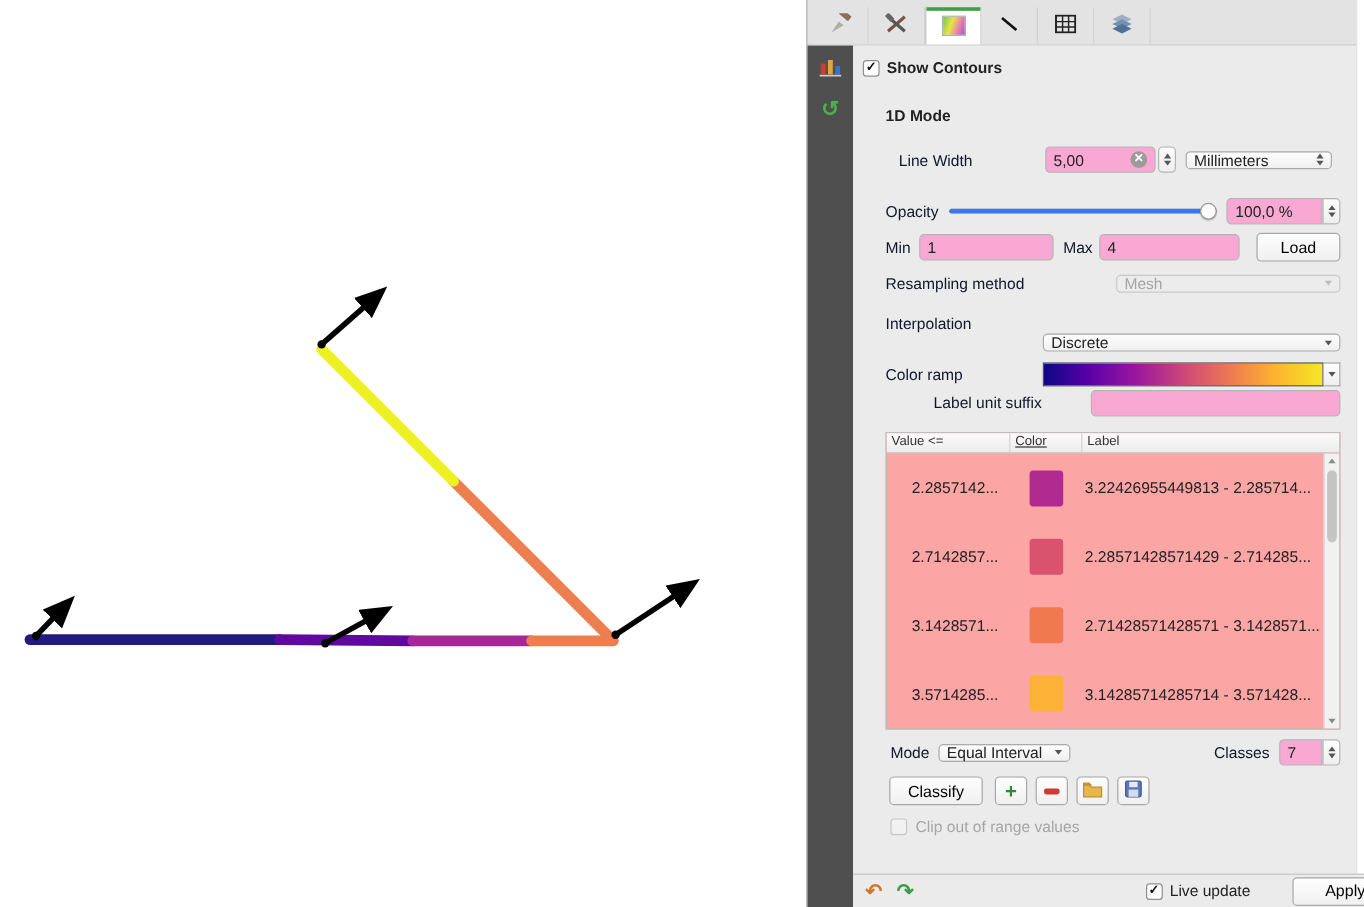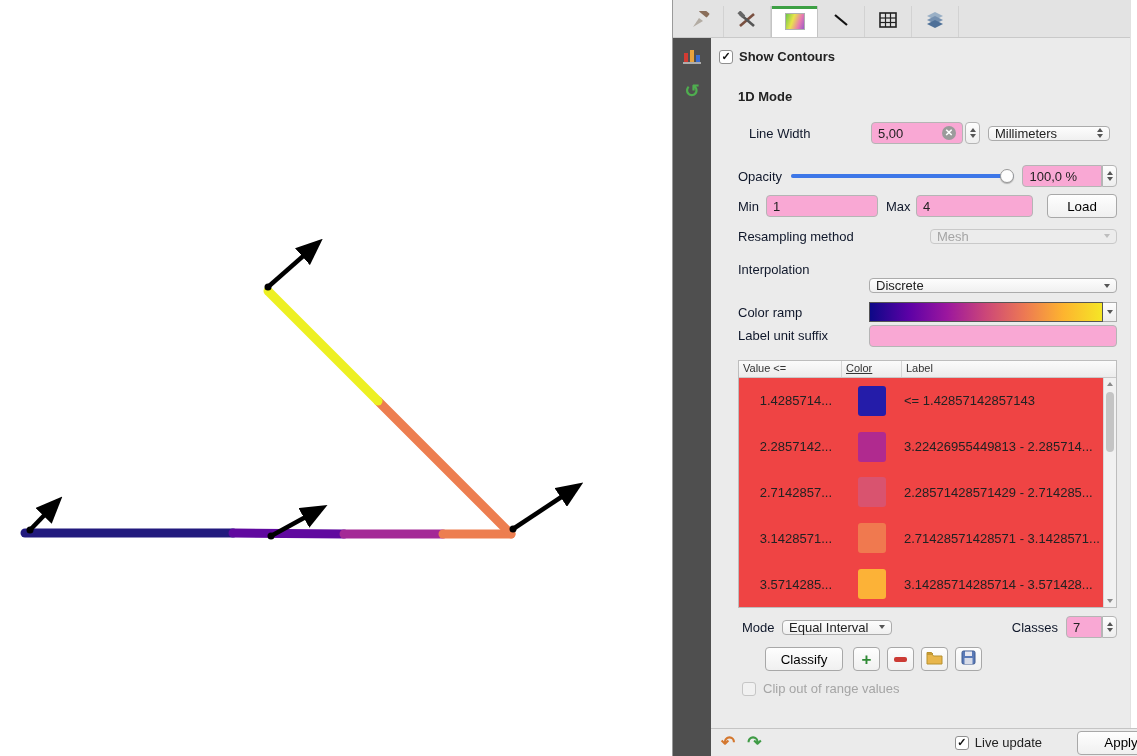--- a/index.html
+++ b/index.html
@@ -45,36 +45,36 @@
   .spinctrl { width:15px; height:22px; margin-left:2px; border:1px solid #b5b5b5; border-radius:4px; background:linear-gradient(#fdfdfd,#eee); display:flex; flex-direction:column; align-items:center; justify-content:center; gap:2px; }
   .tri-up { width:0; height:0; border-left:4px solid transparent; border-right:4px solid transparent; border-bottom:5px solid #555; }
   .tri-dn { width:0; height:0; border-left:4px solid transparent; border-right:4px solid transparent; border-top:5px solid #555; }
   .tri-up.s { border-left-width:3px; border-right-width:3px; border-bottom-width:4px; }
   .tri-dn.s { border-left-width:3px; border-right-width:3px; border-top-width:4px; }
 
   .dropdown { height:15px; background:linear-gradient(#fdfdfd,#f0f0f0); border:1px solid #ababab; border-radius:4px; display:flex; align-items:center; padding:0 6px; }
   .dropdown .dd-arrows { margin-left:auto; display:flex; flex-direction:column; gap:2px; padding-left:6px; }
   .dropdown.disabled { background:#ececec; border-color:#c9c9c9; color:#a5a5a5; }
 
-  .btn { height:24px; background:linear-gradient(#fefefe,#f0f0f0); border:1px solid #a8a8a8; border-radius:4px; display:flex; align-items:center; justify-content:center; padding:0 10px;margin-left:24px; }
+  .btn { height:24px; background:linear-gradient(#fefefe,#f0f0f0); border:1px solid #a8a8a8; border-radius:4px; display:flex; align-items:center; justify-content:center; padding:0 10px; }
   .iconbtn { width:27px; height:24px; padding:0; }
 
   
   .slider { position:relative; height:16px; }
   .slider .track { position:absolute; left:0; right:0; top:6px; height:4px; border-radius:2px; background:#c6c6c6; }
   .slider .fill { position:absolute; left:0; top:6px; height:4px; border-radius:2px; background:#3d77e8; }
   .slider .handle { position:absolute; top:1px; width:14px; height:14px; border-radius:50%; background:#fdfdfd; border:1px solid #9a9a9a; box-shadow:0 1px 1px rgba(0,0,0,.25); }
 
   
   .ramp-wrap { display:flex; flex:1; height:20px; }
   .ramp { flex:1; border:1px solid #555; }
   .ramp-dd { width:14px; border:1px solid #ababab; border-left:none; background:linear-gradient(#fdfdfd,#eee); display:flex; align-items:center; justify-content:center; }
 
   
-  .cls-table { position:absolute; left:27px; right:13px; top:322px; height:248px; background:#ef4444; border:1px solid #bdbdbd; }
+  .cls-table { position:absolute; left:27px; right:13px; top:322px; height:248px; background:#fca5a5; border:1px solid #bdbdbd; }
   .cls-head { display:flex; height:17px; background:linear-gradient(#fbfbfb,#ececec); border-bottom:1px solid #c8c8c8; font-size:11px; color:#333; }
   .cls-head > div { padding:1px 4px; border-right:1px solid #d5d5d5; }
   .hv { width:103px; } .hc { width:60px;text-decoration:underline; } .hl { flex:1; border-right:none !important; }
   .cls-body { position:absolute; top:17px; bottom:0; left:0; right:13px; display:flex; flex-direction:column; }
   .cls-row { flex:1; display:flex; align-items:center; }
   .cv { width:103px; text-align:right; padding-right:10px; }
   .cc { width:60px; display:flex; justify-content:center; }
   .swatch { width:28px; height:30px; border-radius:3px; }
   .cl { flex:1; padding-left:2px; white-space:nowrap; overflow:hidden; }
   .tbl-scroll { position:absolute; right:0; top:17px; bottom:0; width:13px; background:#f1f1f1; border-left:1px solid #d8d8d8; }
@@ -273,41 +273,34 @@
     <div class="row" style="top:262px; height:24px;">
       <span class="lbl" style="width:131px;">Color ramp</span>
       <span class="ramp-wrap">
         <span class="ramp" style="background: linear-gradient(to right, rgb(13, 8, 135), rgb(92, 1, 166), rgb(156, 23, 158), rgb(204, 71, 120), rgb(237, 121, 83), rgb(253, 180, 47), rgb(245, 230, 38));"></span>
         <span class="ramp-dd">
             <i class="tri-dn s"></i>
           </span>
       </span>
     </div>
 
-    <div class="row" style="top:283px; height:30px;">
+    <div class="row" style="top:283px; height:30px;margin-left:40px;">
       <span class="lbl" style="width:131px; line-height:1.25;">Label unit suffix</span>
       <span class="tinput" style="flex:1;">
         <span></span>
       </span>
     </div>
 
     <div class="cls-table">
       <div class="cls-head">
         <div class="hv">Value &lt;=</div>
         <div class="hc">Color</div>
         <div class="hl">Label</div>
       </div>
       <div class="cls-body">
-          <div class="cls-row">
-            <div class="cv">1.4285714...</div>
-            <div class="cc">
-              <span class="swatch" style="background: rgb(36, 28, 169);"></span>
-            </div>
-            <div class="cl">&lt;= 1.42857142857143</div>
-          </div>
           <div class="cls-row">
             <div class="cv">2.2857142...</div>
             <div class="cc">
               <span class="swatch" style="background: rgb(176, 42, 143);"></span>
             </div>
             <div class="cl">3.22426955449813 - 2.285714...</div>
           </div>
           <div class="cls-row">
             <div class="cv">2.7142857...</div>
             <div class="cc">

